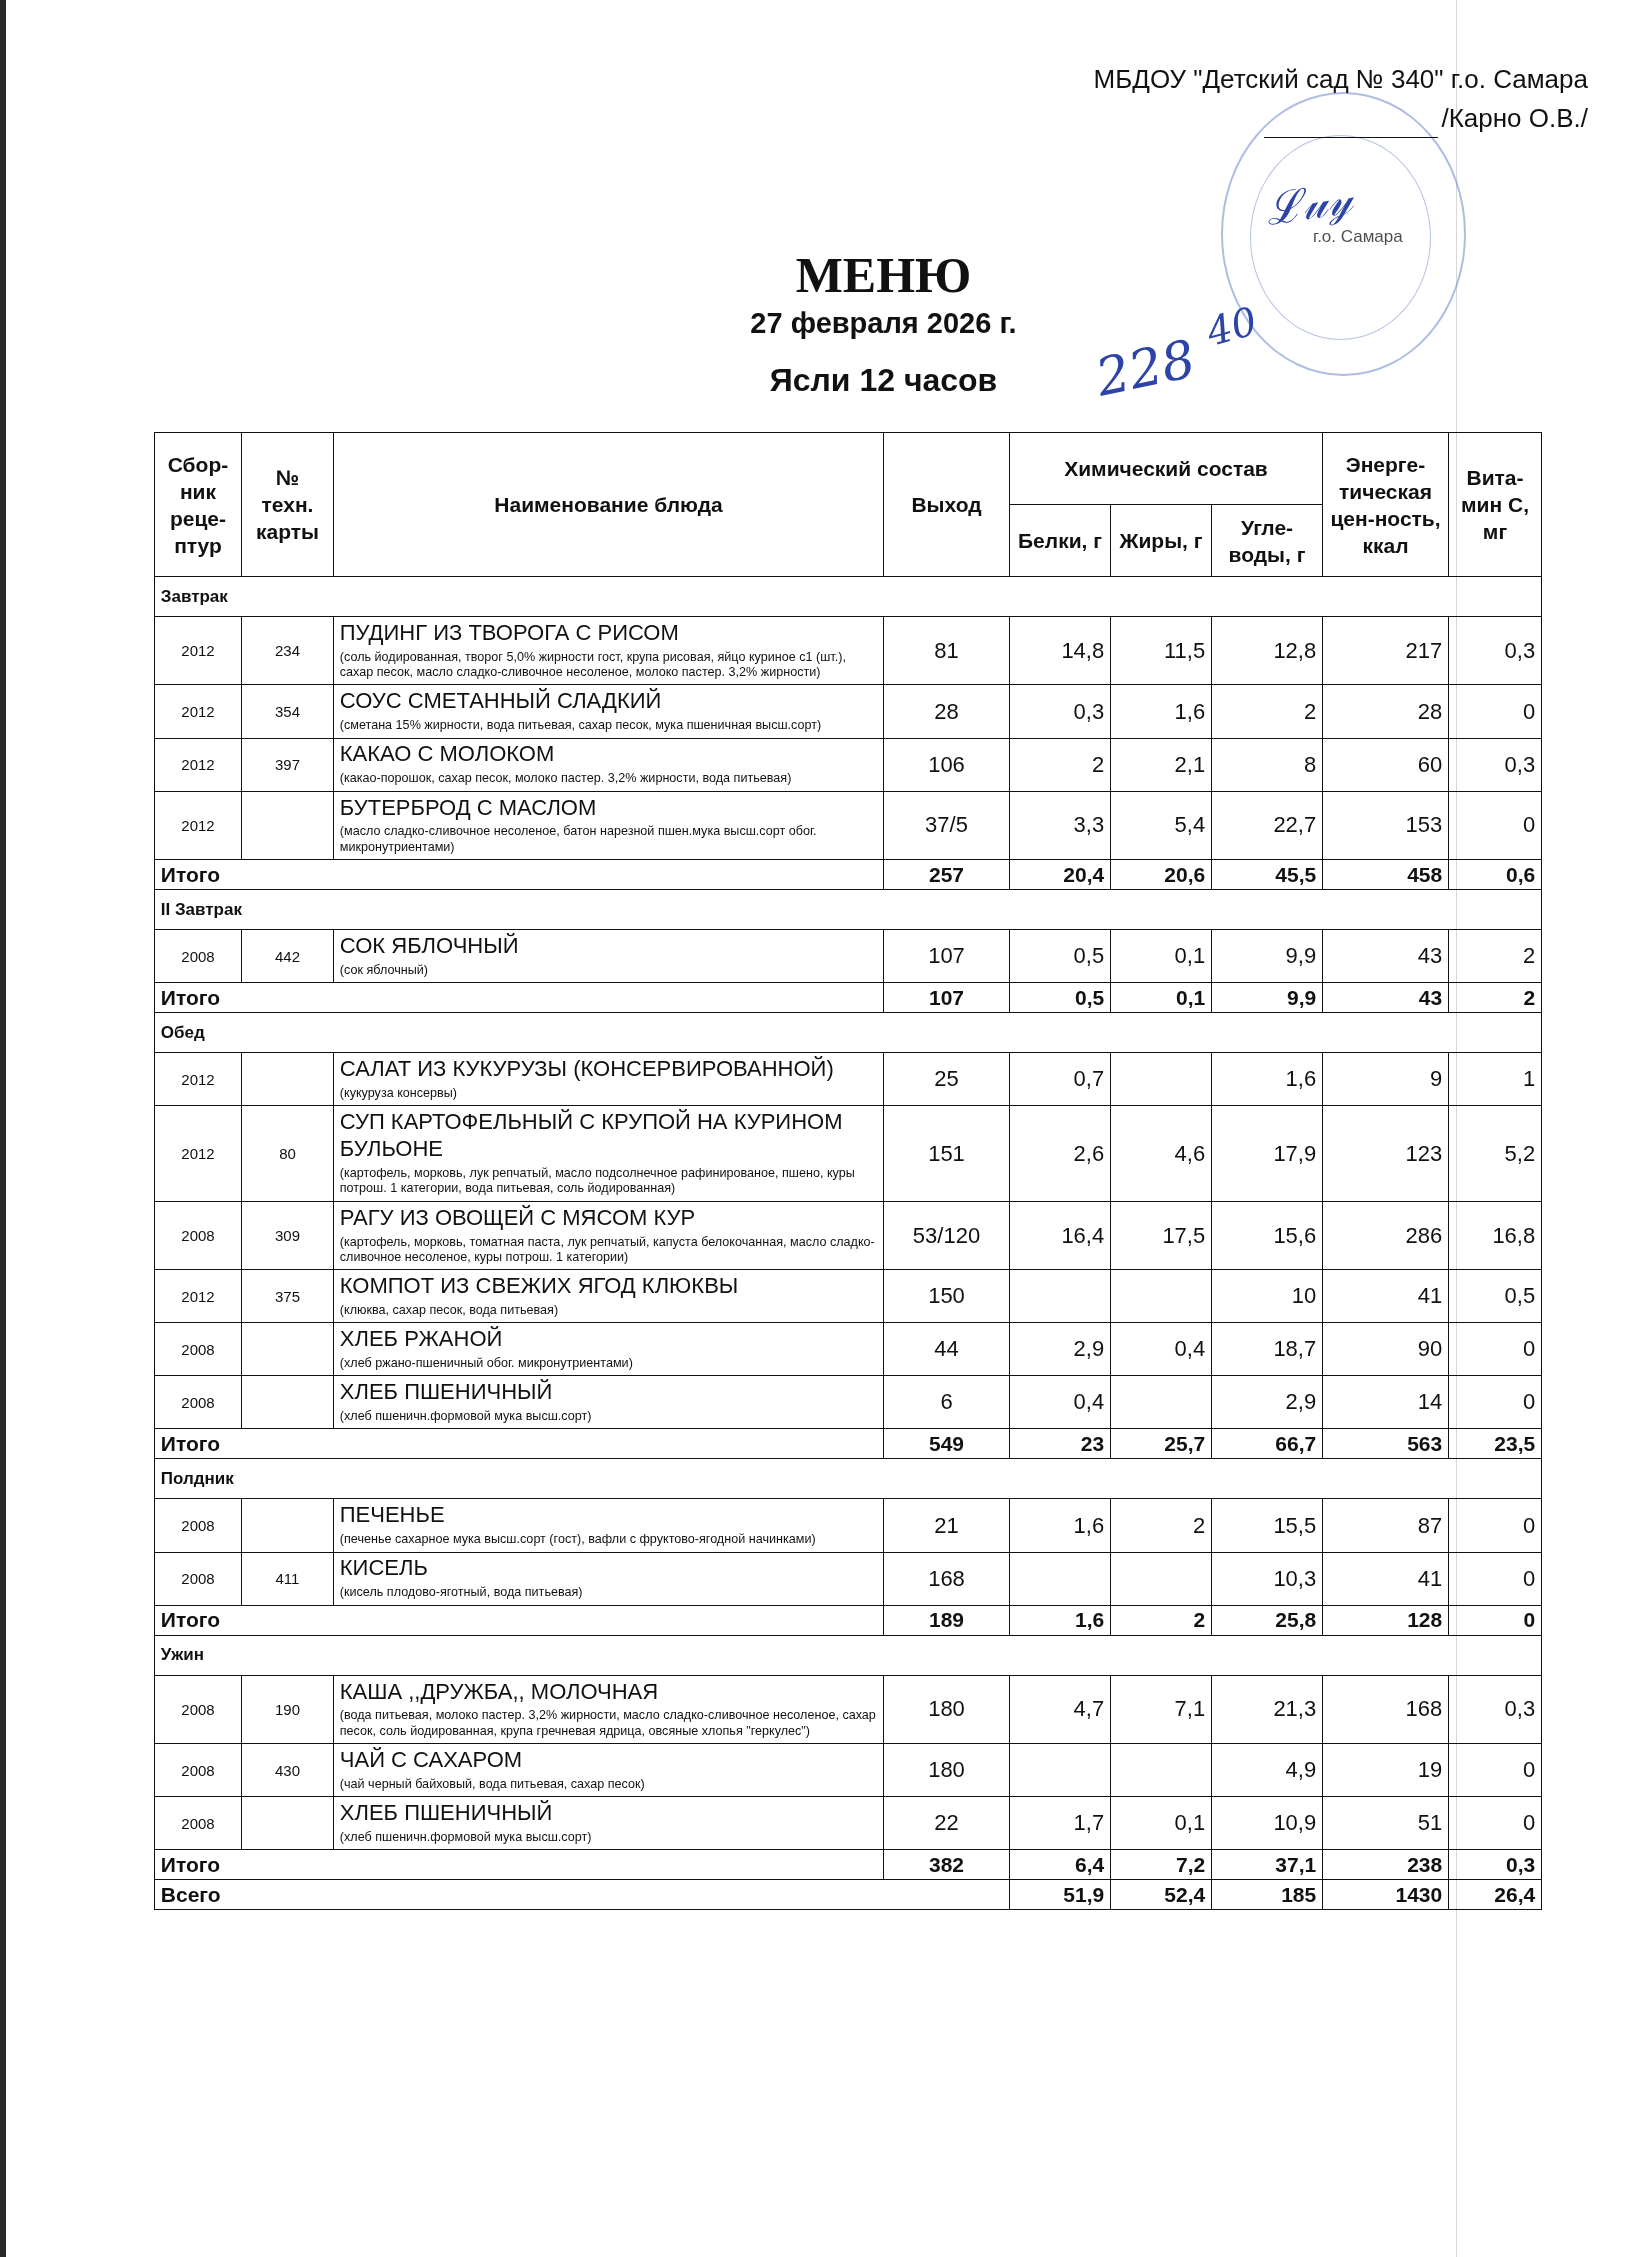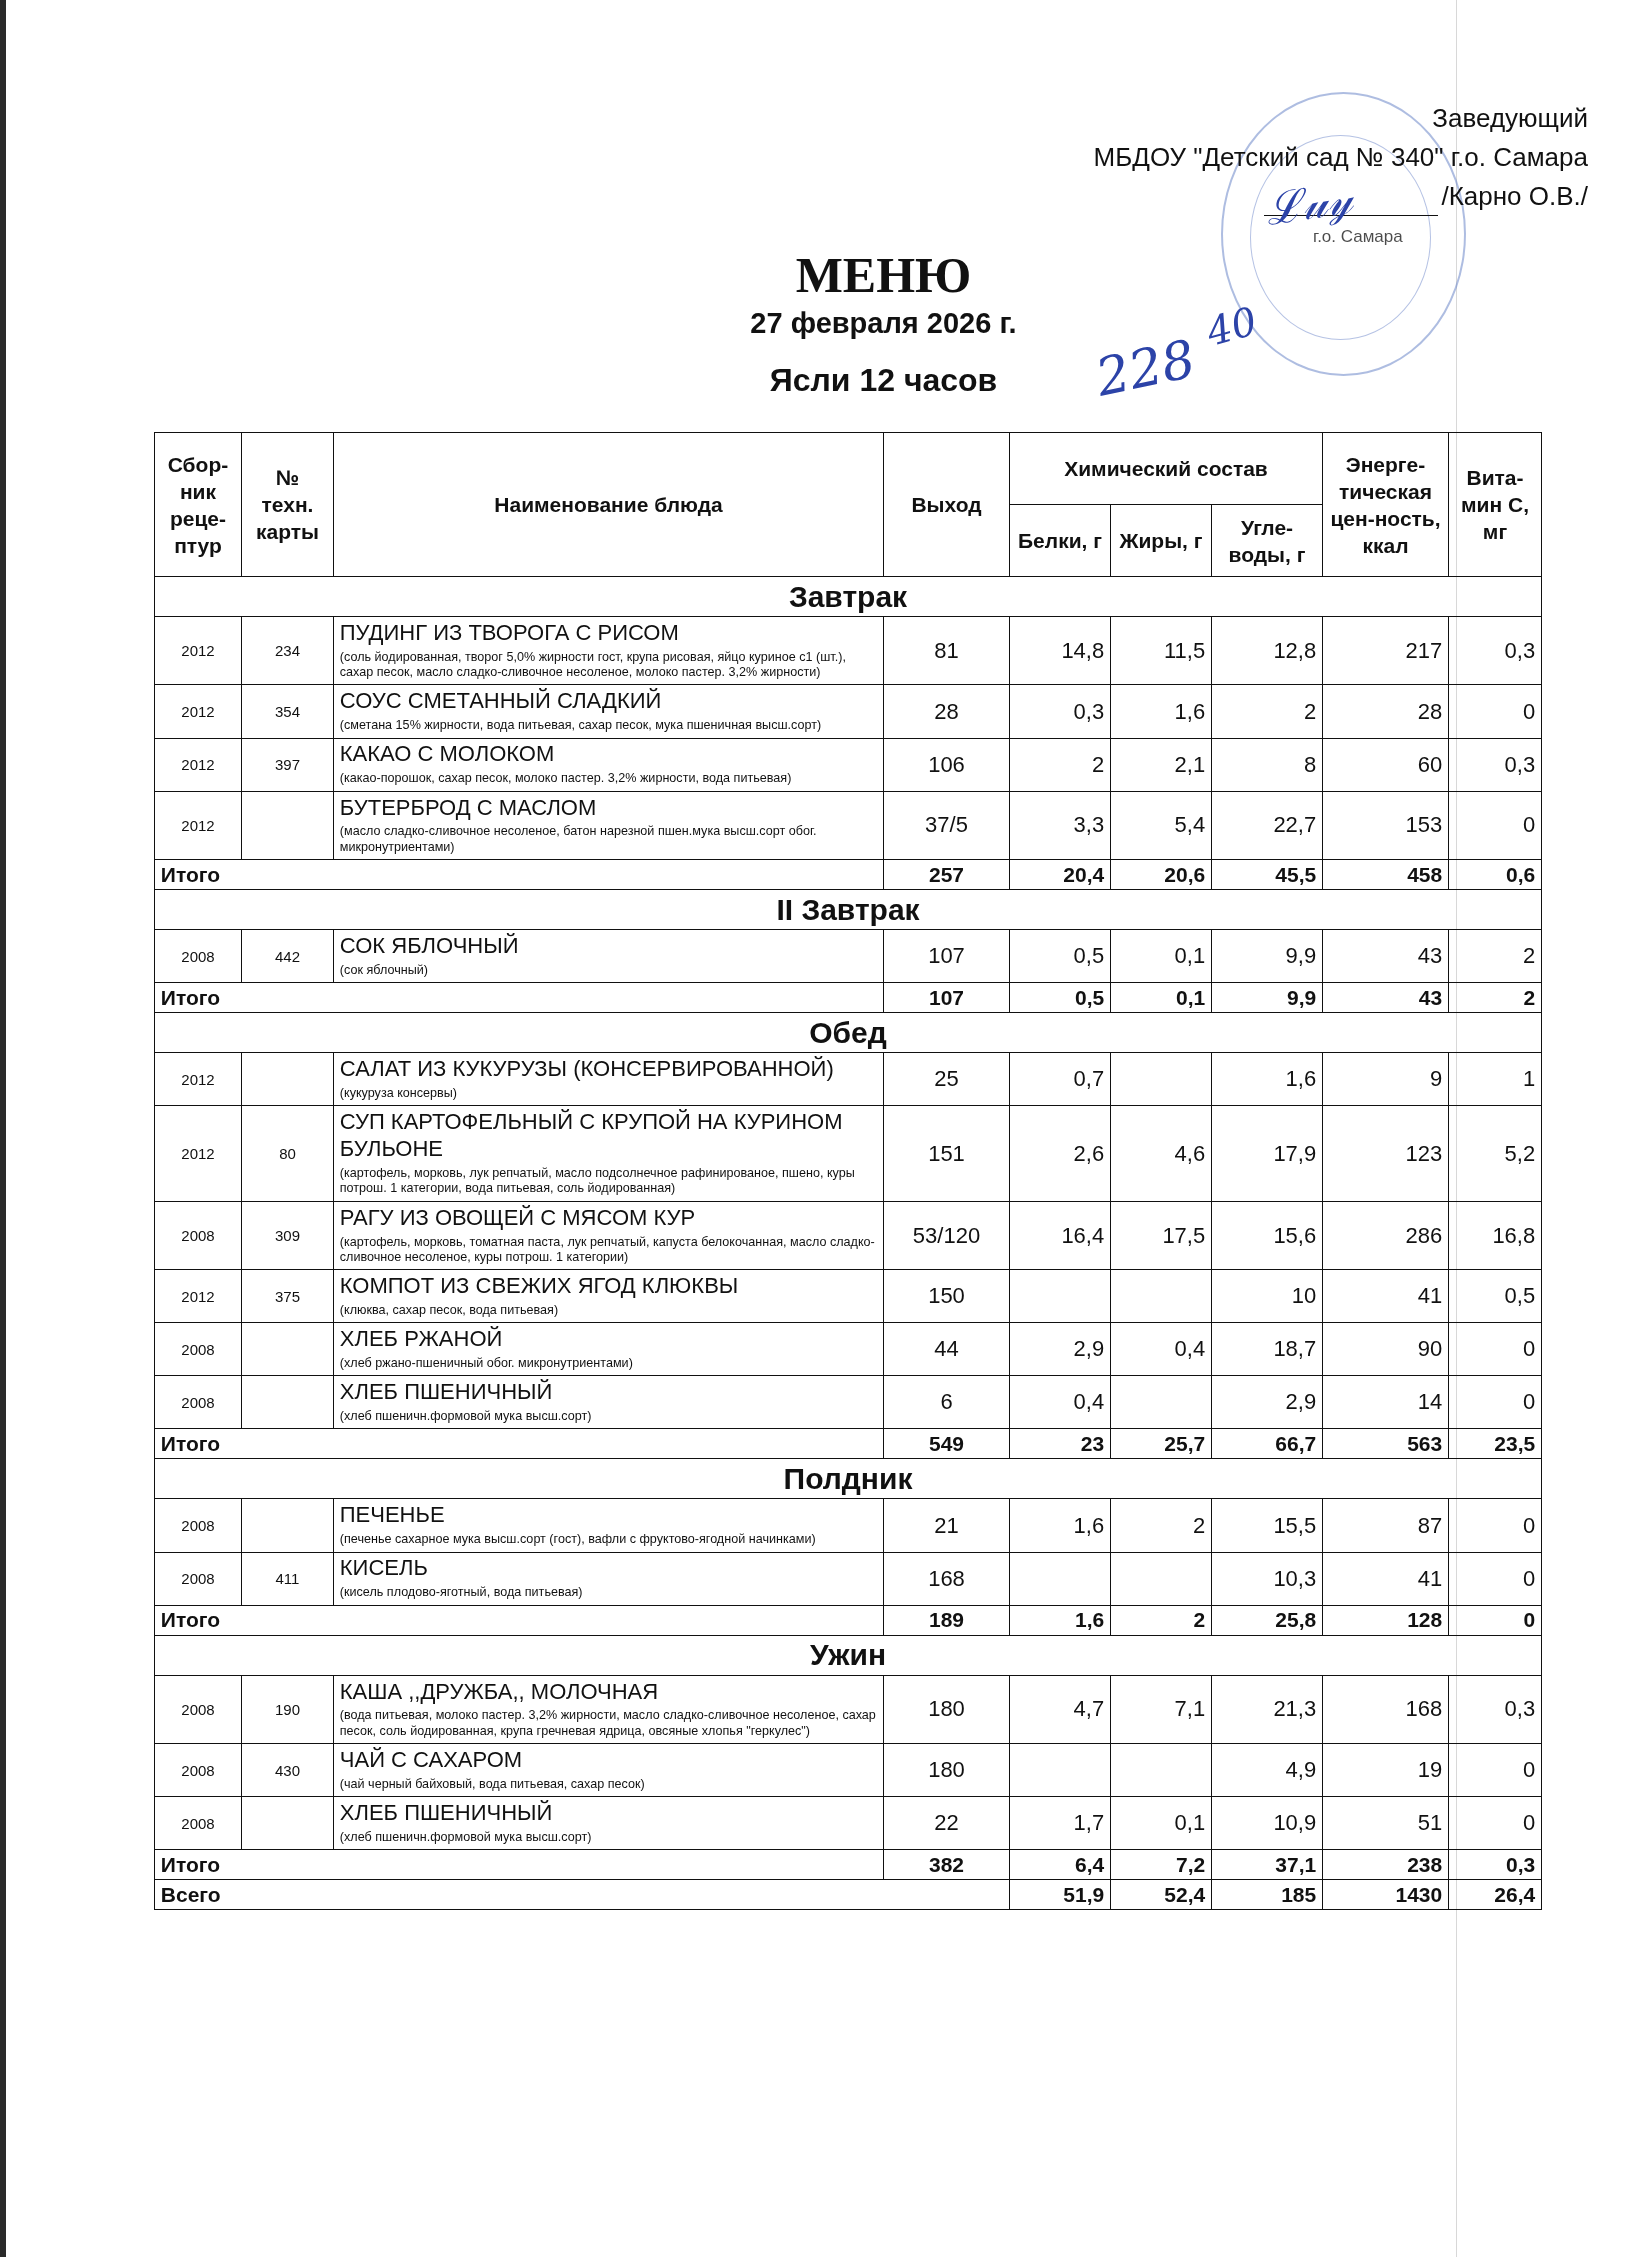--- a/index.html
+++ b/index.html
@@ -20,21 +20,21 @@
   .hw2 { left:1207px; top:304px; font-size:39px; transform:rotate(-15deg); }
   .signature { position:absolute; left:1265px; top:172px; font-size:44px; color:#2c43a8; font-family:"DejaVu Serif", serif; font-style:italic; transform:rotate(-8deg); }
   .title { position:absolute; left:0; width:1767px; text-align:center; }
   .t-menu { top:246px; font-family:"Liberation Serif", serif; font-weight:bold; font-size:50px; }
   .t-date { top:307px; font-weight:bold; font-size:29px; }
   .t-group { top:362px; font-weight:bold; font-size:32px; }
 
   table.menu { position:absolute; left:154px; top:432px; width:1386px; border-collapse:collapse; table-layout:fixed;padding-left:31px; }
   table.menu td, table.menu th { border:1.9px solid #111; padding:0 5.8px; vertical-align:middle; }
   th { font-weight:bold; font-size:21px; line-height:27px; text-align:center; }
-  .sec td { text-align:center; font-weight:bold; font-size:30px; height:39px; }
+  .sec td { font-weight:bold; font-size:17px; height:39px; }
   .row td.num { text-align:center; font-size:15px; }
   .row td.val { text-align:right; font-size:22px; }
   .row td.out { text-align:center; font-size:22px; }
   .dish-name { font-size:22px; line-height:27px; margin-top:1.9px; }
   .dish-ing { font-size:12.6px; line-height:15.4px; margin:3.9px 0 3.9px; }
   .total td { font-weight:bold; font-size:21px; height:29px; }
   .total td.lbl { text-align:left; }
   .total td.val { text-align:right; }
   .total td.out { text-align:center; }
 </style>
@@ -42,21 +42,20 @@
 <body>
 
 <div class="page-edge"></div>
 <div class="fold-line"></div>
 
 <div class="stamp"></div>
 <div class="stamp-inner"></div>
 <div class="stamp-text">г.о. Самара</div>
 
 <div class="approve">
-  <div class="line2">Заведующий</div>
   <div>МБДОУ "Детский сад № 340" г.о. Самара</div>
   <div><span class="sign-line"></span><span>/Карно О.В./</span></div>
 </div>
 <div class="signature">ℒ𝓊𝓎</div>
 
 <div class="handwrite hw1">228</div>
 <div class="handwrite hw2">40</div>
 
 <div class="title t-menu">МЕНЮ</div>
 <div class="title t-date">27 февраля 2026 г.</div>

